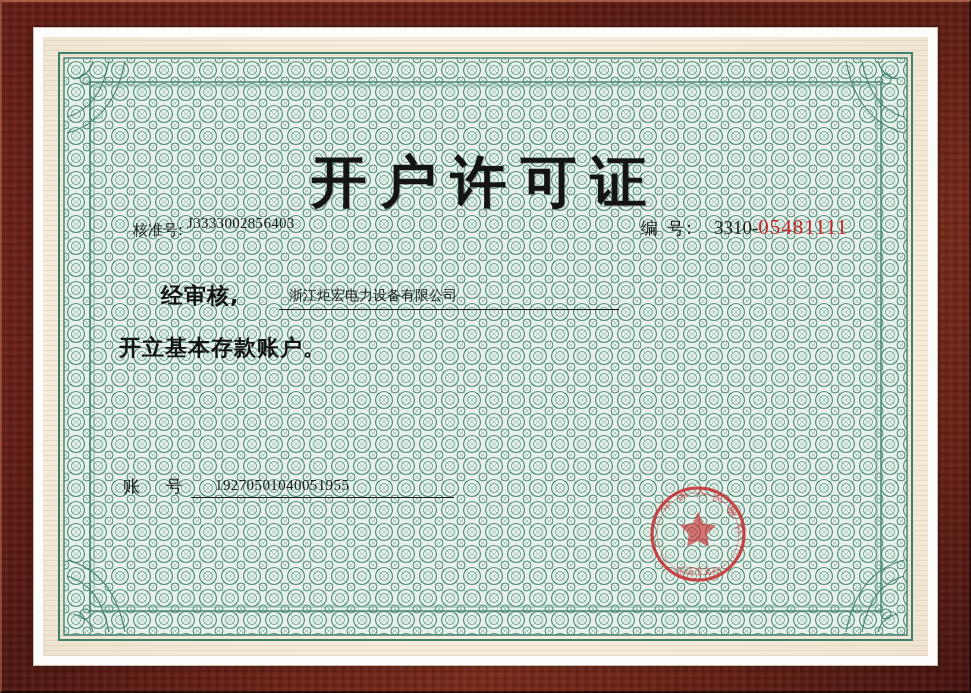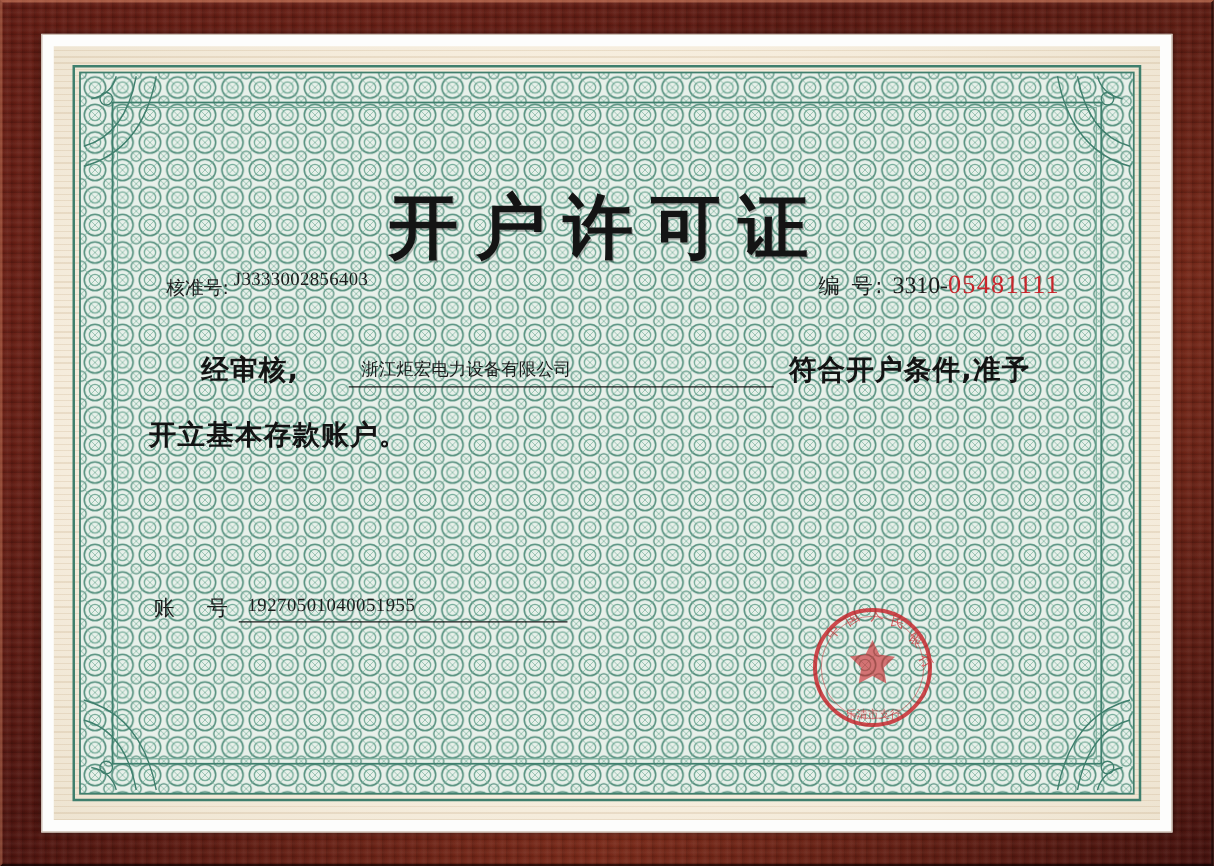--- a/index.html
+++ b/index.html
@@ -136,21 +136,21 @@
     right: 22px;
     top: 122px;
     font-size: 17px;
     font-family: "DejaVu Sans", "Liberation Sans", sans-serif;
     white-space: nowrap;
   }
   .serial .lbl { letter-spacing: 2px; }
   .serial .prefix {
     font-family: "Liberation Serif","DejaVu Serif",serif;
     font-size: 19px;
-    margin-left: 6px;
+    margin-left: 20px;
   }
   .serial .red {
     color: #c8252b;
     font-family: "Liberation Serif","DejaVu Serif",serif;
     font-size: 21px;
     letter-spacing: 1px;
   }
 
   
   .line1 {
@@ -270,21 +270,21 @@
   .acct-line {
     position: absolute;
     left: 68px;
     top: 0;
     width: 263px;
     height: 26px;
     border-bottom: 1.3px solid #1b1b1b;
   }
   .acct-val {
     position: absolute;
-    left: 7px;
+    left: 24px;
     bottom: 3px;
     font-family: "Liberation Serif","DejaVu Serif",serif;
     font-size: 15px;
     letter-spacing: 0.4px;
   }
 
   
   .issuer {
     position: absolute;
     right: 28px;
@@ -468,21 +468,20 @@
 
         <div class="serial">
           <span class="lbl">编 号:</span><span class="prefix">3310-</span><span class="red">05481111</span>
         </div>
 
         <div class="line1">
           <span class="body-text l1-a">经审核,</span>
           <span class="company-wrap">
             <span class="company">浙江炬宏电力设备有限公司</span>
           </span>
-          <span class="body-text l1-b">符合开户条件,准予</span>
         </div>
 
         <div class="body-text line2">开立基本存款账户。</div>
 
 
         <div class="row-acct">
           <span class="acct-label">账 号</span>
           <span class="acct-line">
             <span class="acct-val">19270501040051955</span>
           </span>

